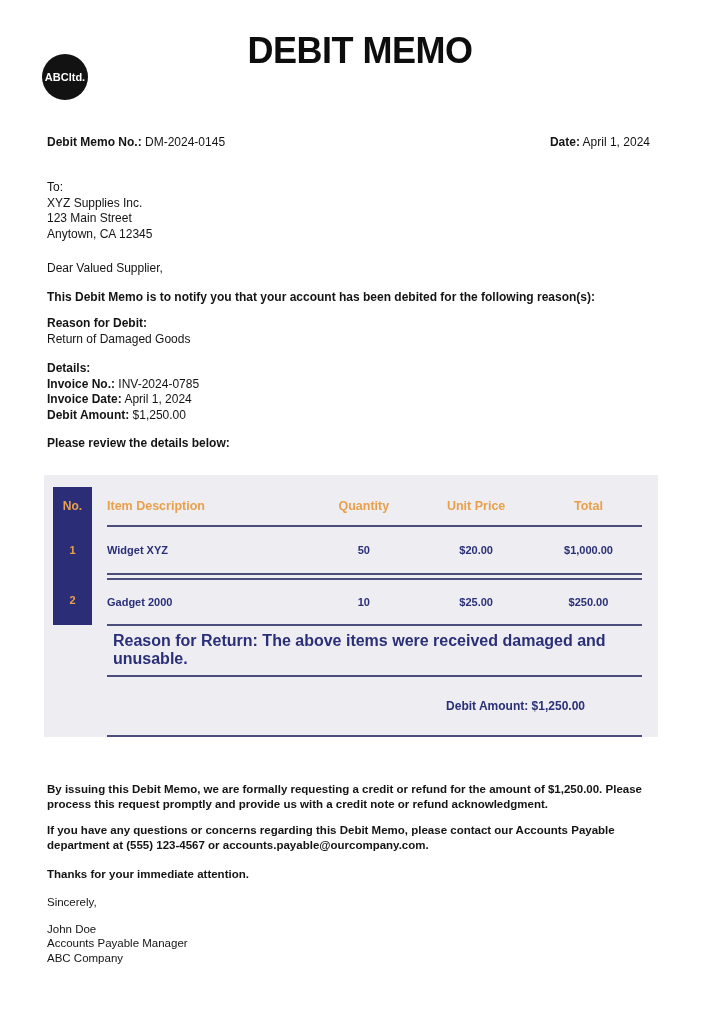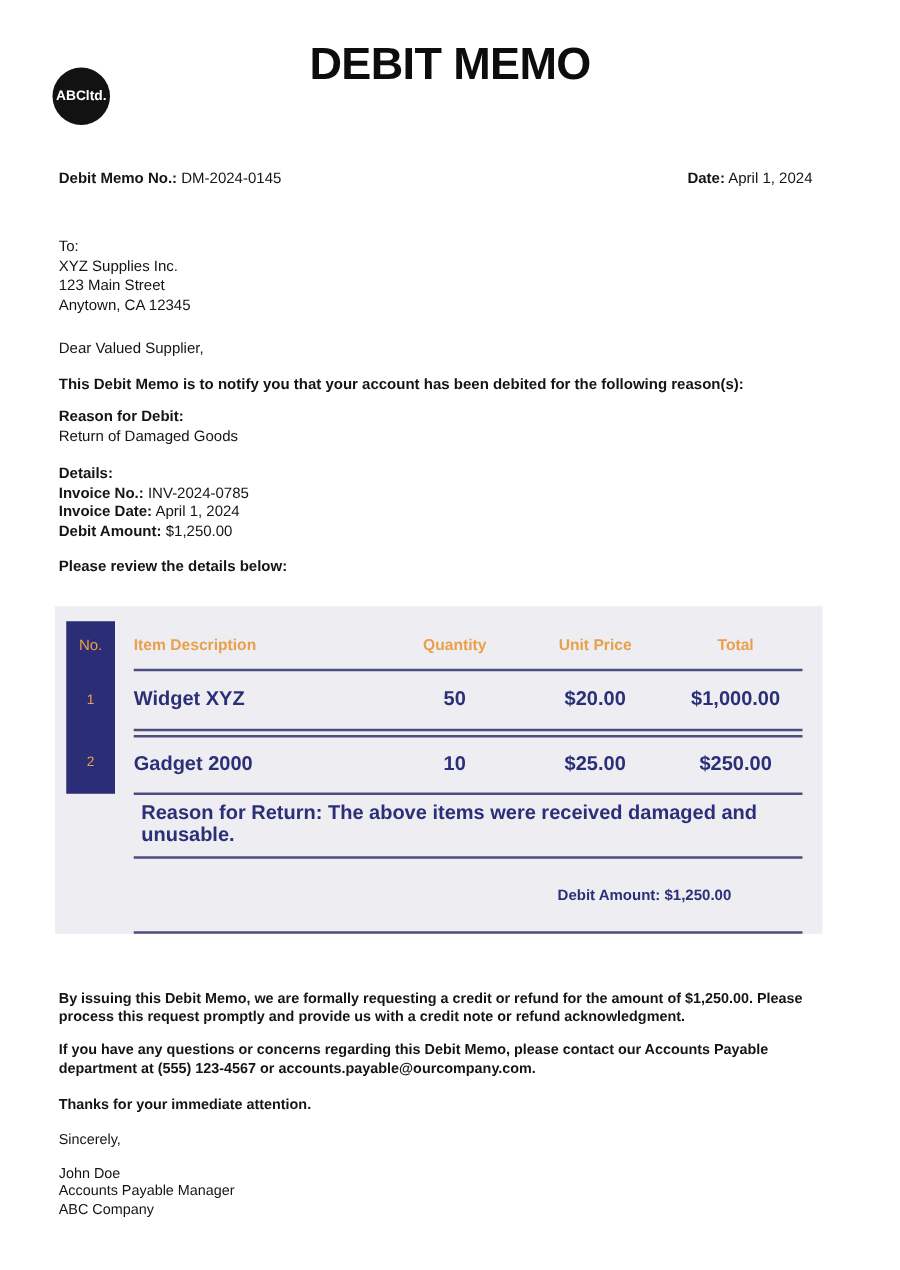--- a/index.html
+++ b/index.html
@@ -25,21 +25,21 @@
     display:flex; flex-direction:row; align-items:center; justify-content:center;
     font-size:11px; font-weight:700; line-height:12px;
   }
   .meta {
     display:flex; justify-content:space-between;
     margin:62px 70px 0 47px;
     font-size:12px; line-height:16px;
   }
   .b { font-weight:700; }
   .textblock { margin:0 70px 0 47px; font-size:12px; line-height:15.5px; }
-  .to-block { margin-top:40px; }
+  .to-block { margin-top:30px; }
   .salutation { margin-top:19px; }
   .intro { margin-top:13px; font-weight:700; }
   .reason-block { margin-top:11px; }
   .details-block { margin-top:14px; }
   .review { margin-top:13px; font-weight:700; }
 
   
   .panel {
     position:relative;
     margin:23px 0 0 44px;
@@ -47,33 +47,33 @@
     background:var(--panel-bg);
   }
   .no-col {
     position:absolute; left:9px; top:12px;
     width:39px; height:138px;
     background:var(--navy);
     display:flex; flex-direction:column;
   }
   .no-col .cell {
     display:flex; align-items:center; justify-content:center;
-    color:var(--orange); font-weight:400;
+    color:var(--orange); font-weight:700;
   }
   .no-col .cell.h { height:38px; font-size:12px; }
   .no-col .cell.r { height:50px; font-size:11px; }
   .content { position:absolute; left:63px; top:12px; width:535px; }
   .t-grid {
     display:grid;
     grid-template-columns:38% 20% 22% 20%;
     align-items:center;
   }
   .t-grid .c { text-align:center; }
   .t-head { height:38px; color:var(--orange); font-weight:700; font-size:12.5px; }
-  .t-row { color:var(--navy-text); font-weight:700; font-size:16px; }
+  .t-row { color:var(--navy-text); font-weight:700; font-size:11px; }
   .t-row1 { height:46px; }
   .t-row2 { height:44px; }
   .rule { height:0; border-top:2px solid var(--line); }
   .rule-double { height:3px; border-top:2px solid var(--line); border-bottom:2px solid var(--line); }
   .t-reason {
     height:49px; display:flex; align-items:center;
     padding-left:6px; box-sizing:border-box;
     color:var(--navy-text); font-weight:700; font-size:16px;
   }
   .t-debit {

